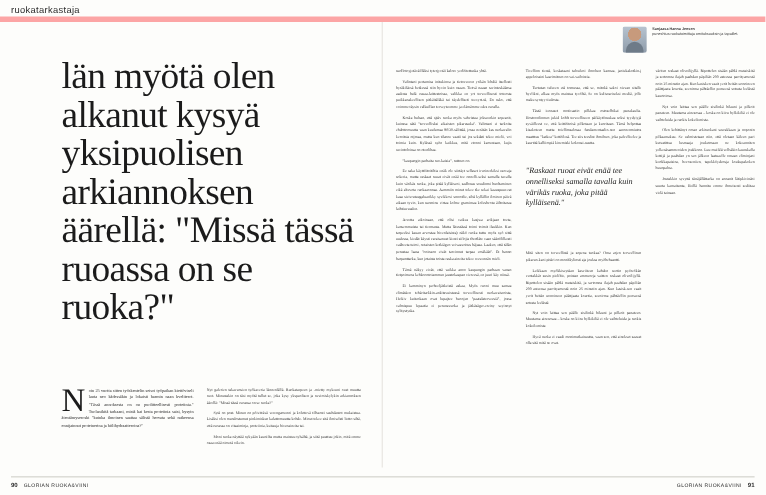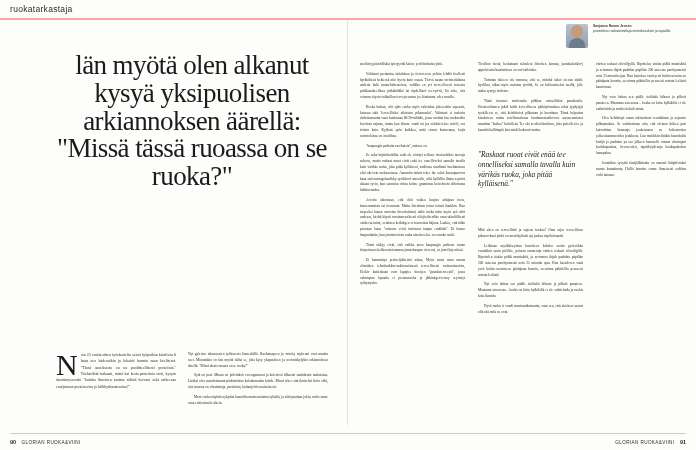--- a/index.html
+++ b/index.html
@@ -14,21 +14,21 @@
     position: relative;
     width: 696px; height: 450px;
     background: #fdfdfb;
   }
 
   
   .masthead {
     position: absolute;
     top: 0; left: 0;
     width: 696px; height: 20px;
-    border-bottom: 2px solid #fca5a5;
+    border-bottom: 5px solid #fca5a5;
     background: #fdfdfb;
     text-align: center;
   }
   .masthead-title {
     position: absolute;
     left: 10px; top: 4px;
     font-family: "Liberation Sans", sans-serif;
     font-size: 8.5px;
     letter-spacing: .3px;
     color: #2b2b2b;
@@ -75,25 +75,24 @@
     color: #3a3a3a;
   }
   .author-name { font-weight: bold; display: block; }
 
   
   .headline {
     position: absolute;
     left: 56px; top: 52px;
     width: 272px;
     font-family: "Liberation Serif", serif;
-    font-size: 27px;
+    font-size: 34px;
     line-height: 1.03;
     letter-spacing: -0.6px;
     color: #1b1b1b;
-    text-align: center;
   }
 
   
   .intro {
     position: absolute;
     left: 56px; top: 352px;
     width: 120px;
     font-size: 3.9px;
     line-height: 1.62;
     color: #2e2e2e;

